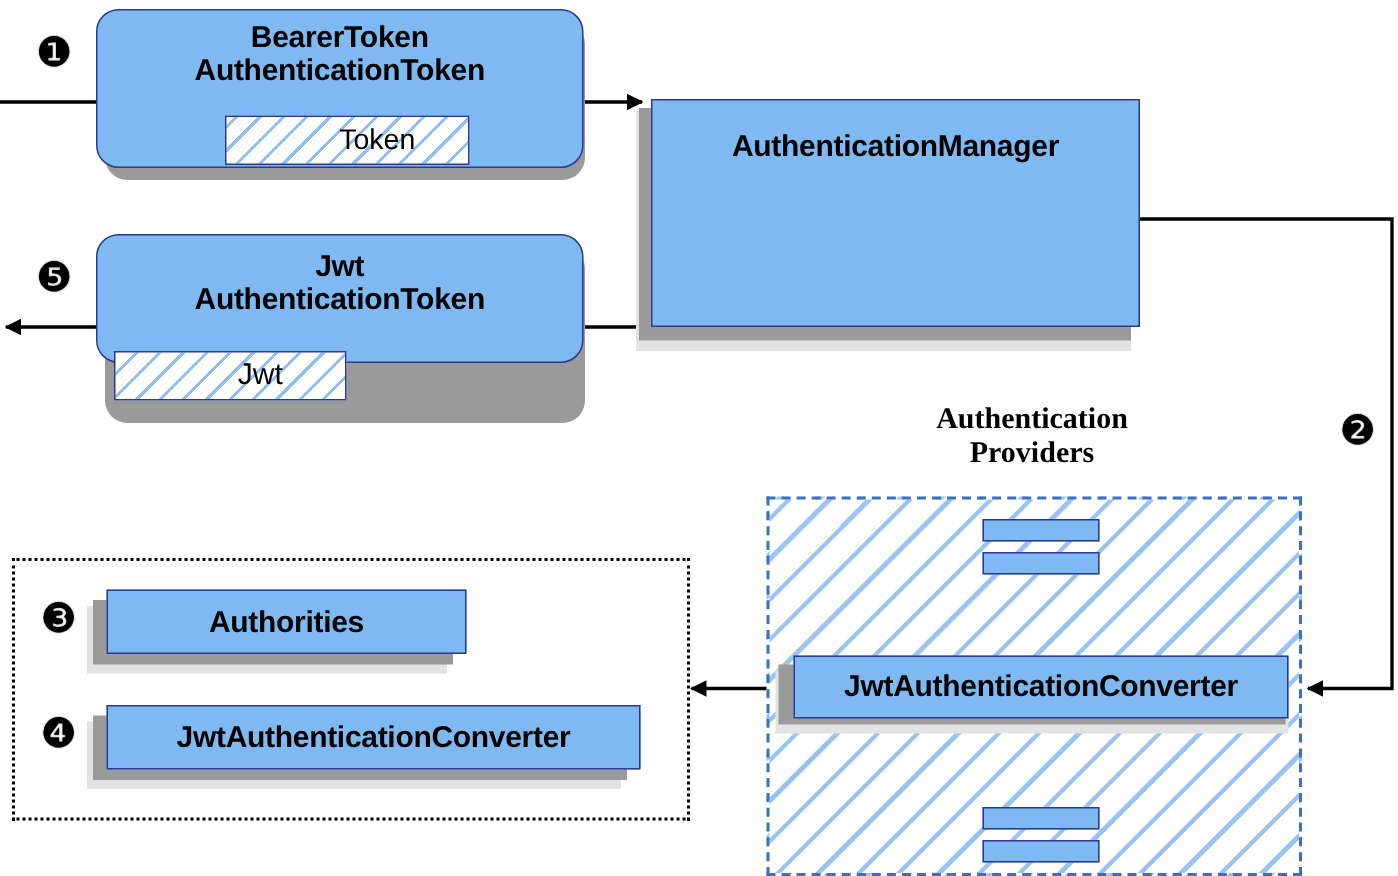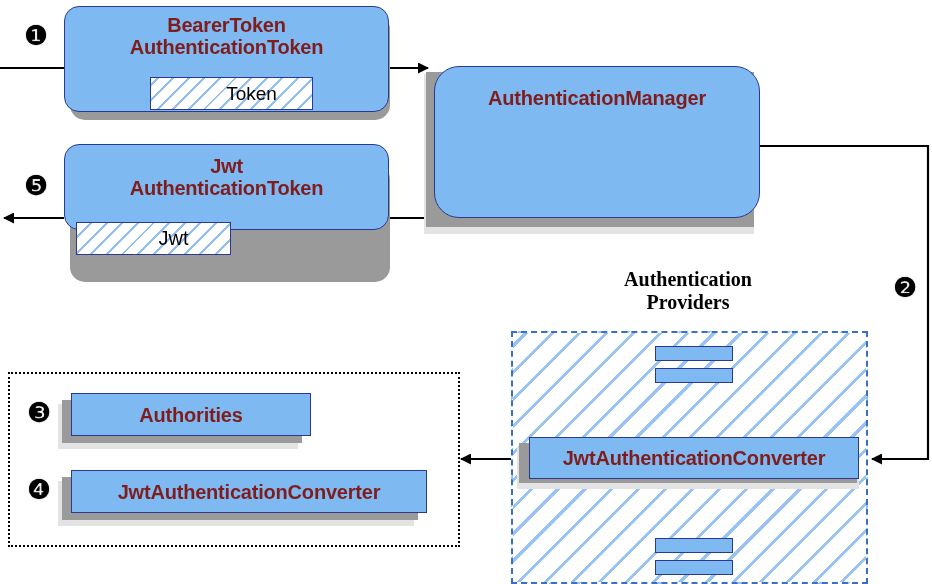--- a/index.html
+++ b/index.html
@@ -12,21 +12,21 @@
   
   .shadow-dk{background:#9a9a9a;}
   .shadow-lt{background:#e3e3e3;}
 
   
   .node{background:#7fb9f2;border:1.5px solid #2b3990;box-sizing:border-box;}
   .node.round{border-radius:15px;}
 
   .node-title{
     position:absolute;left:0;right:0;text-align:center;
-    font-weight:bold;color:#7f1d1d;line-height:1.12;
+    font-weight:bold;color:#000000;line-height:1.12;
     letter-spacing:-0.2px;
   }
 
   
   .inner{
     background:#ffffff;border:1.5px solid #2b3990;box-sizing:border-box;
     background-image:repeating-linear-gradient(
         -45deg,
         rgba(126,180,240,0) 0px,
         rgba(126,180,240,0) 9px,
@@ -113,26 +113,26 @@
     <div class="node-title" style="top:7px;font-size:20px;">
       <span>BearerToken</span><br>
       <span>AuthenticationToken</span>
     </div>
     <div class="abs inner" style="left:85px;top:70px;width:163px;height:33px;font-size:19px;">Token</div>
   </div>
   <div class="abs badge" style="left:24px;top:22px;">❶</div>
 
   <div class="abs shadow-lt" style="left:424px;top:74px;width:330px;height:160px;"></div>
   <div class="abs shadow-dk" style="left:426px;top:72px;width:328px;height:155px;"></div>
-  <div class="abs node" style="left:434px;top:66px;width:326px;height:152px;border-radius:25px;">
+  <div class="abs node" style="left:434px;top:66px;width:326px;height:152px;">
     <div class="node-title" style="top:20px;font-size:20px;">AuthenticationManager</div>
   </div>
 
   <div class="abs shadow-dk" style="left:70px;top:164px;width:320px;height:118px;border-radius:15px;"></div>
-  <div class="abs node round" style="left:64px;top:144px;width:325px;height:86px;">
+  <div class="abs node round" style="left:64px;top:156px;width:325px;height:86px;">
     <div class="node-title" style="top:10px;font-size:20px;">
       <span>Jwt</span><br>
       <span>AuthenticationToken</span>
     </div>
     <div class="abs inner" style="left:11px;top:77px;width:155px;height:33px;font-size:20px;">Jwt</div>
   </div>
   <div class="abs badge" style="left:24px;top:172px;">❺</div>
 
   <div class="plain-label" style="left:588px;top:268px;width:200px;font-size:20px;">
     <span>Authentication</span><br>

